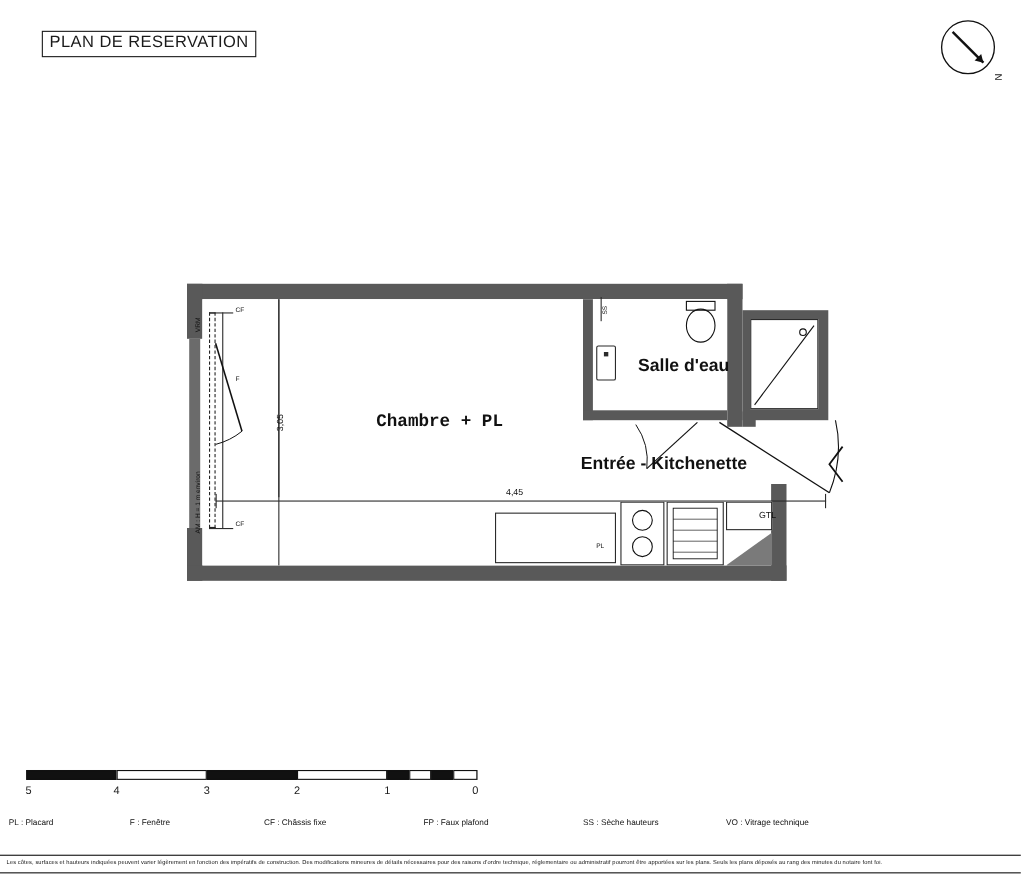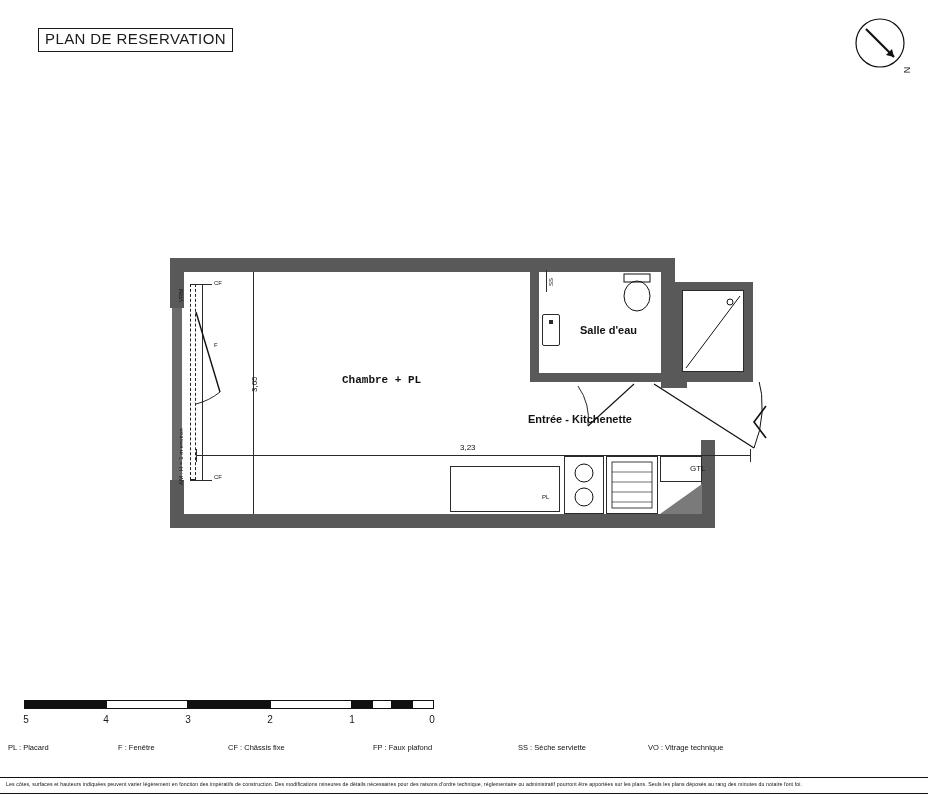--- a/index.html
+++ b/index.html
@@ -78,21 +78,21 @@
     box-sizing: border-box;
   }
   .outline-nofill {
     position: absolute;
     border: 1px solid #2b2b2b;
     box-sizing: border-box;
   }
 
   .room-label {
     position: absolute;
-    font-size: 11px;
+    font-size: 16px;
     font-weight: bold;
     color: #111;
     white-space: nowrap;
   }
   .dim-label {
     position: absolute;
     font-size: 8px;
     color: #111;
     white-space: nowrap;
   }
@@ -148,21 +148,21 @@
     color: #111;
   }
   #legend .row {
     display: flex;
     line-height: 1.55;
   }
   #legend .cell {
     white-space: nowrap;
   }
   #legend .c0 { width: 110px; }
-  #legend .c1 { width: 110px; }
+  #legend .c1 { width: 122px; }
   #legend .c2 { width: 145px; }
   #legend .c3 { width: 145px; }
   #legend .c4 { width: 130px; }
   #legend .c5 { width: 160px; }
 
   
   #footer-rule {
     position: absolute;
     left: 0;
     top: 777px;
@@ -243,21 +243,21 @@
   <span class="tiny-label" style="left:64px; top:40px;">CF</span>
   <span class="tiny-label" style="left:64px; top:234px;">CF</span>
   <span class="tiny-label" style="left:64px; top:102px;">F</span>
 
   <div class="hair" style="left:103px; top:32px; width:1px; height:180px;"></div>
   <span class="dim-label vert-label" style="left:100px; top:152px;">3,05</span>
 
   <div class="hair" style="left:46px; top:215px; width:555px; height:1px;"></div>
   <div class="hair" style="left:46px; top:209px; width:1px; height:13px;"></div>
   <div class="hair" style="left:600px; top:209px; width:1px; height:13px;"></div>
-  <span class="dim-label" style="left:310px; top:203px;">3,23</span>
+  <span class="dim-label" style="left:310px; top:203px;">4,45</span>
 
   <span class="room-label" style="left:192px; top:134px;font-family:Liberation Mono, monospace;">Chambre + PL</span>
 
   <div class="room-fill" style="left:380px; top:32px; width:131px; height:110px;"></div>
 
   <div class="wall" style="left:380px; top:32px; width:9px; height:110px;"></div>
 
   <div class="wall" style="left:380px; top:133px; width:131px; height:9px;"></div>
 
   <span class="room-label" style="left:430px; top:84px;">Salle d'eau</span>
@@ -341,20 +341,20 @@
   <span class="num" style="left:328px;">1</span>
   <span class="num" style="left:408px;">0</span>
 </div>
 
 <div id="legend">
   <div class="row">
     <span class="cell c0">PL : Placard</span>
     <span class="cell c1">F : Fenêtre</span>
     <span class="cell c2">CF : Châssis fixe</span>
     <span class="cell c3">FP : Faux plafond</span>
-    <span class="cell c4">SS : Sèche serviette</span>
+    <span class="cell c4">SS : Sèche hauteurs</span>
     <span class="cell c5">VO : Vitrage technique</span>
   </div>
 </div>
 
 <div id="footer-rule"></div>
 <div id="footer-note">Les côtes, surfaces et hauteurs indiquées peuvent varier légèrement en fonction des impératifs de construction. Des modifications mineures de détails nécessaires pour des raisons d'ordre technique, réglementaire ou administratif pourront être apportées sur les plans. Seuls les plans déposés au rang des minutes du notaire font foi.</div>
 <div id="footer-rule2"></div>
 
 </body></html>

